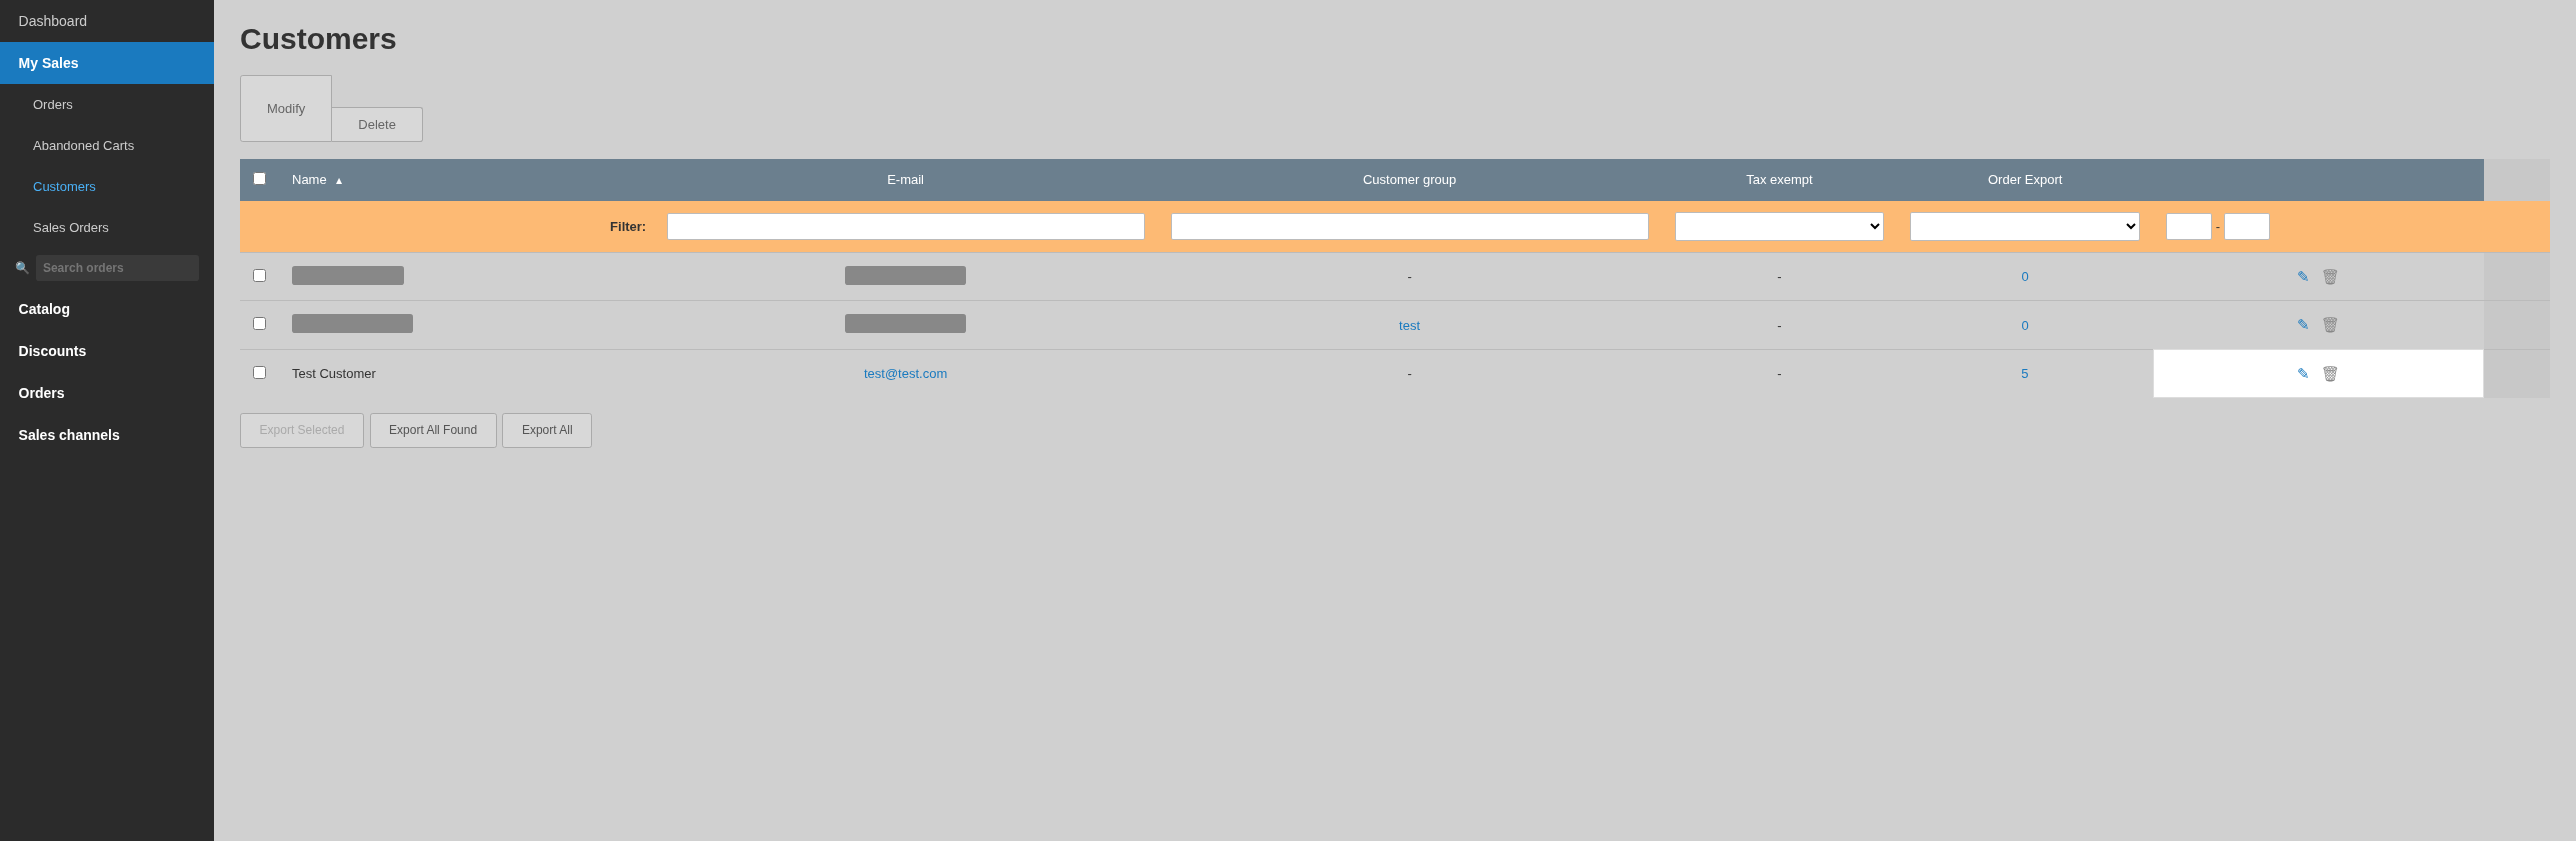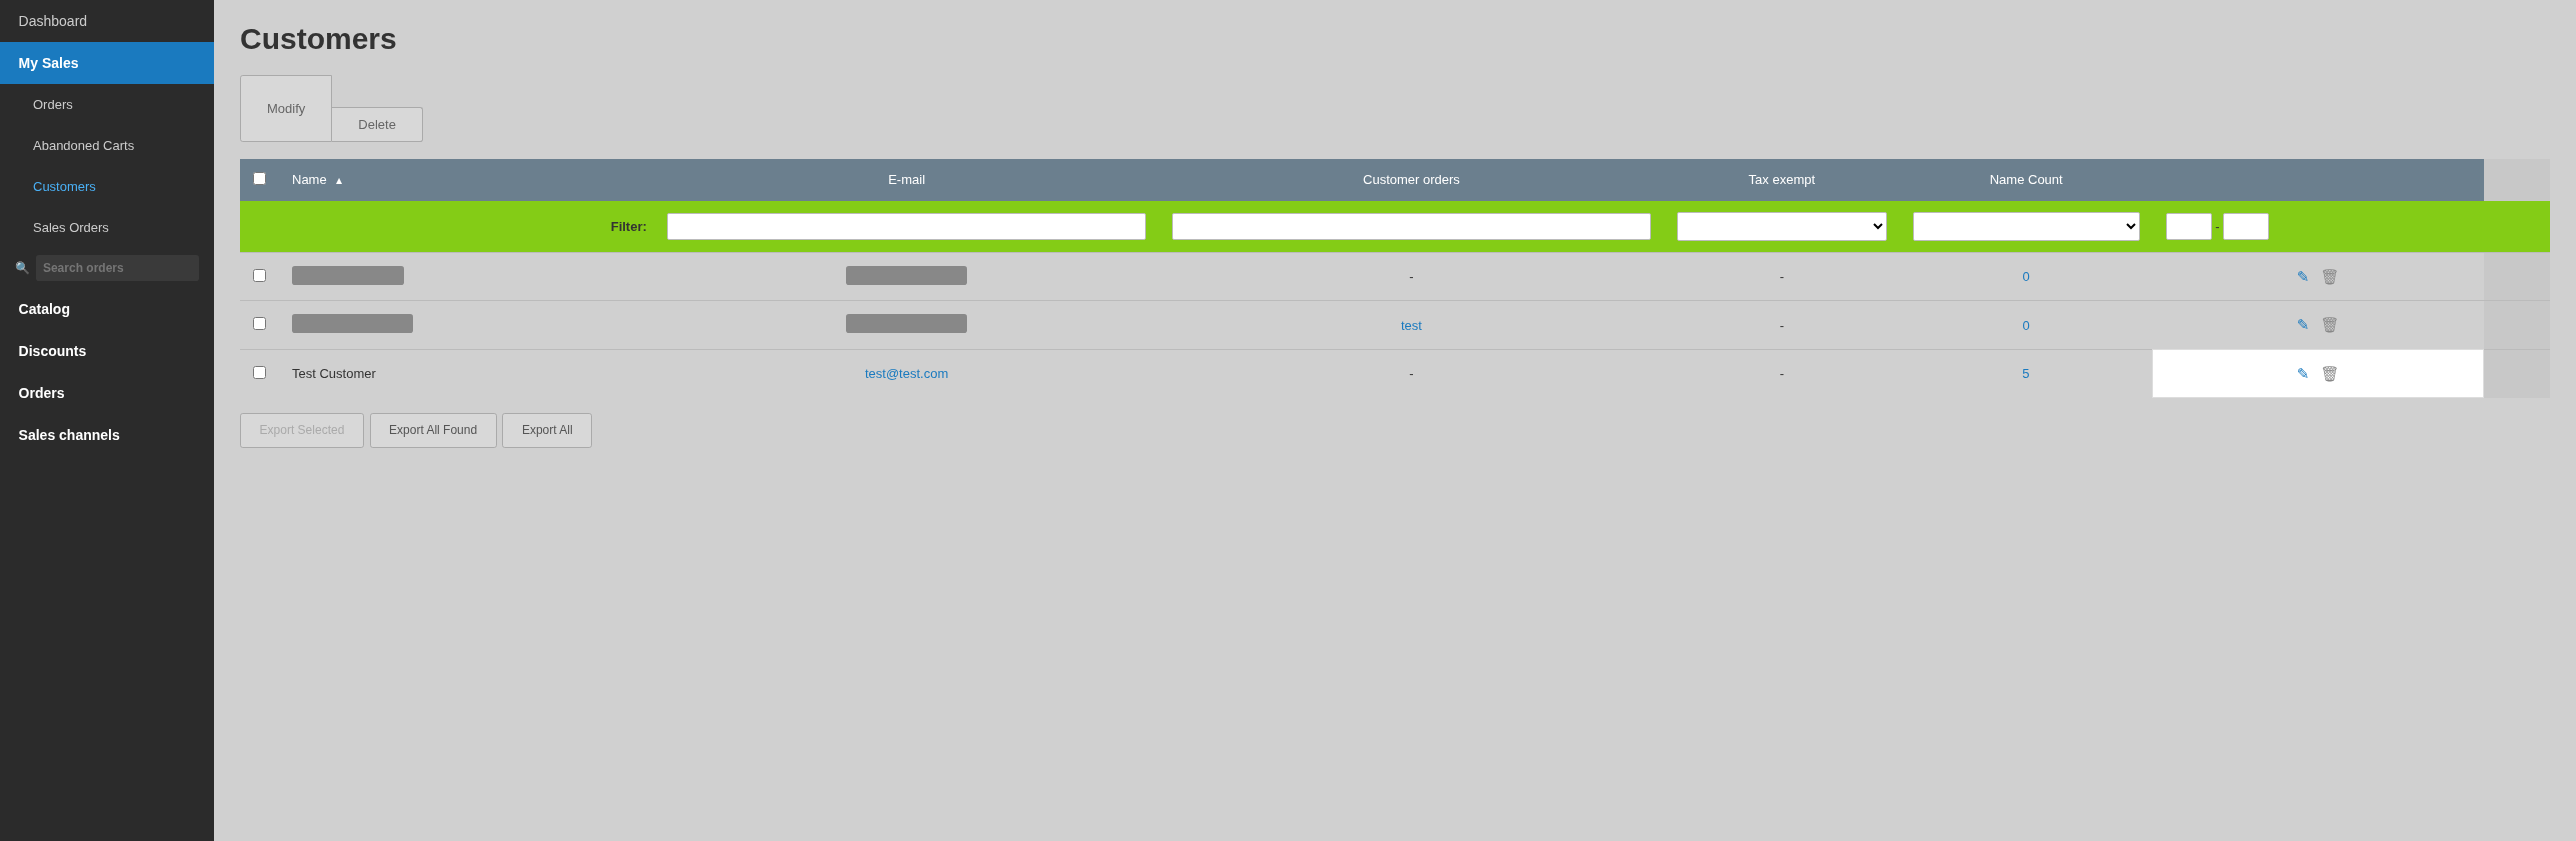--- a/index.html
+++ b/index.html
@@ -91,21 +91,21 @@
       padding: 13px 13px;
       text-align: center;
       font-weight: normal;
       font-size: 13px;
       border: none;
     }
     .data-table thead th.name-col { text-align: left; }
     .data-table thead th.checkbox-col { width: 37px; }
 
     .filter-row td {
-      background: #84cc16;
+      background: #fdba74;
       padding: 7.4px 7.4px;
       border-bottom: 0.9px solid #bbb;
     }
     .filter-row .filter-label {
       font-weight: bold;
       font-size: 13px;
       color: #333;
       text-align: right;
       padding-right: 7.4px;
     }
@@ -258,27 +258,27 @@
           <input type="checkbox" style="">
         </th>
         <th class="name-col" style="cursor:pointer;">
           <span>Name</span>
           <span class="sort-arrow">▲</span>
         </th>
         <th style="cursor:pointer;">
           <span>E-mail</span>
         </th>
         <th style="cursor:pointer;">
-          <span>Customer orders</span>
+          <span>Customer group</span>
         </th>
         <th style="cursor:pointer;">
           <span>Tax exempt</span>
         </th>
         <th style="cursor:pointer;">
-          <span>Name Count</span>
+          <span>Order Export</span>
         </th>
         <th></th>
       </tr>
     </thead>
     <tbody>
 
       <tr class="filter-row">
         <td></td>
         <td class="filter-label">Filter:</td>
         <td>

